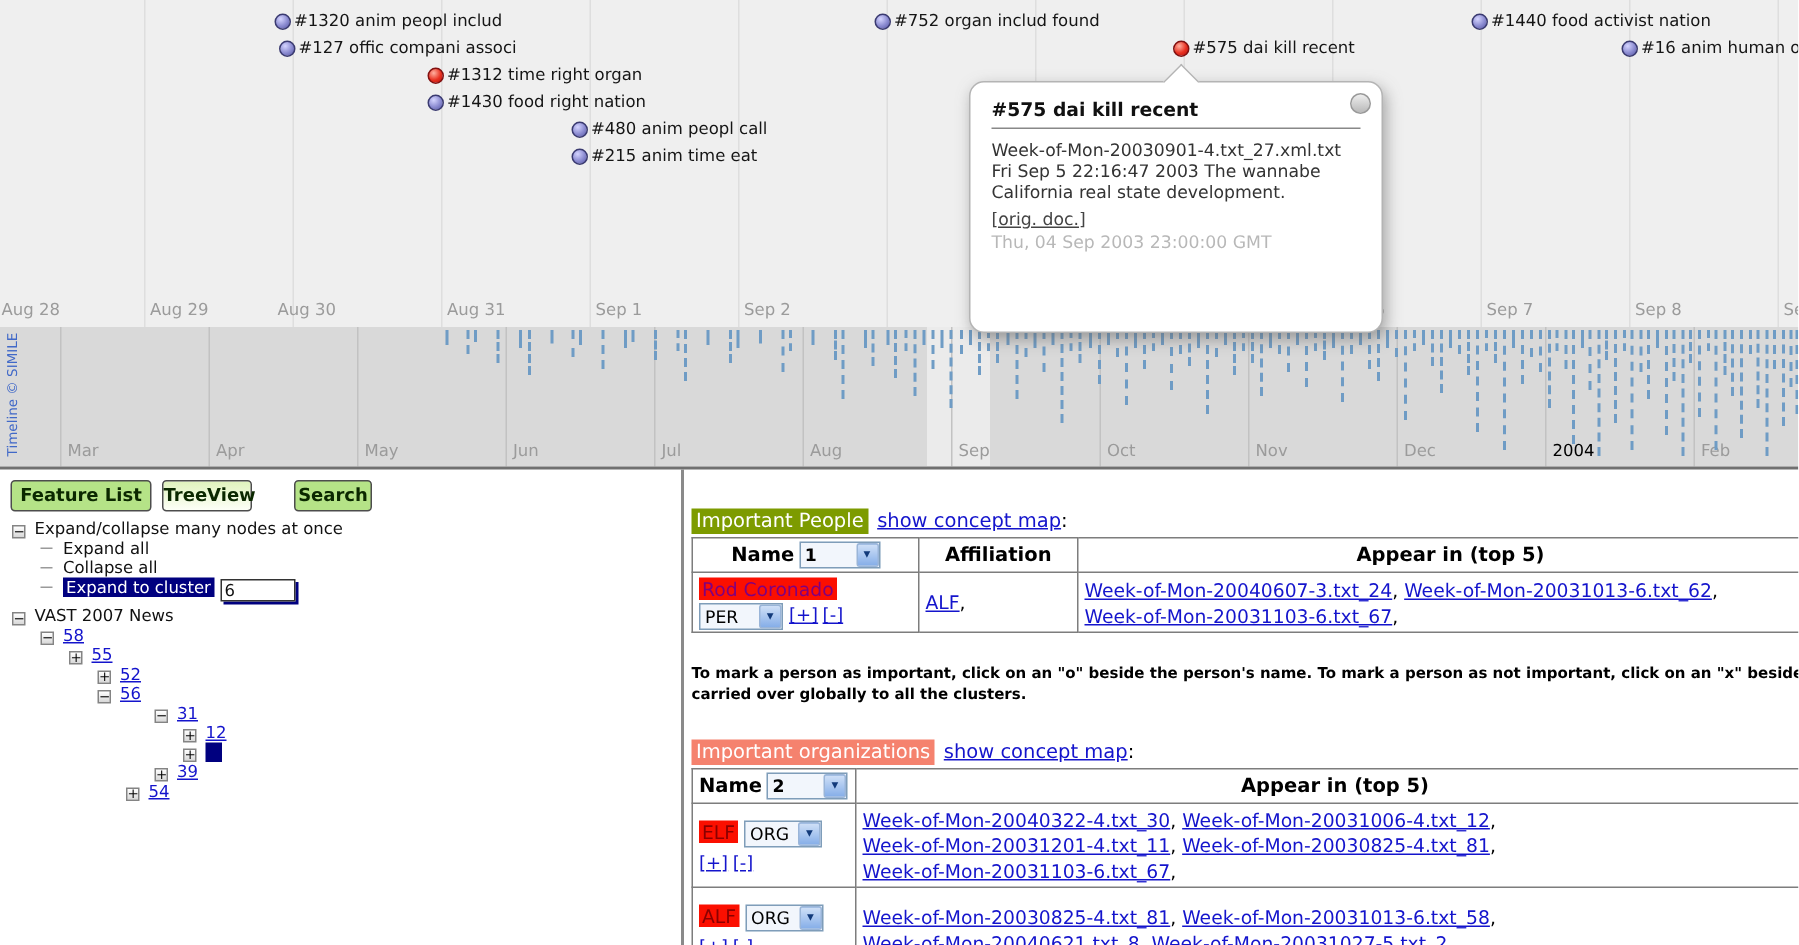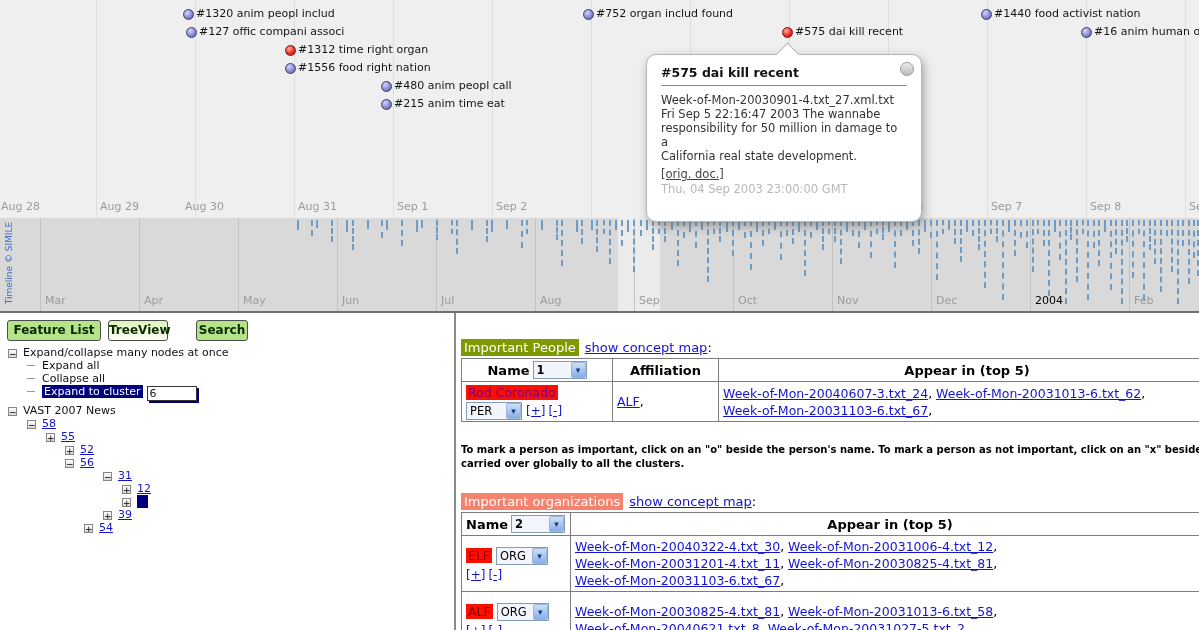--- a/index.html
+++ b/index.html
@@ -110,21 +110,21 @@
         <div class="daylabel" style="left: 1090px;">Sep 8</div>
         <div class="dgrid" style="left: 1185px;"></div>
         <div class="daylabel" style="left: 1189px;">Sep 9</div>
         <span class="dot blue" style="left: 183px; top: 9px;"></span>
         <span class="evlabel" style="left: 196px; top: 7px;">#1320 anim peopl includ</span>
         <span class="dot blue" style="left: 186px; top: 27px;"></span>
         <span class="evlabel" style="left: 199px; top: 25px;">#127 offic compani associ</span>
         <span class="dot red" style="left: 285px; top: 45px;"></span>
         <span class="evlabel" style="left: 298px; top: 43px;">#1312 time right organ</span>
         <span class="dot blue" style="left: 285px; top: 63px;"></span>
-        <span class="evlabel" style="left: 298px; top: 61px;">#1556 food right nation</span>
+        <span class="evlabel" style="left: 298px; top: 61px;">#1430 food right nation</span>
         <span class="dot blue" style="left: 381px; top: 81px;"></span>
         <span class="evlabel" style="left: 394px; top: 79px;">#480 anim peopl call</span>
         <span class="dot blue" style="left: 381px; top: 99px;"></span>
         <span class="evlabel" style="left: 394px; top: 97px;">#215 anim time eat</span>
         <span class="dot blue" style="left: 583px; top: 9px;"></span>
         <span class="evlabel" style="left: 596px; top: 7px;">#752 organ includ found</span>
         <span class="dot red" style="left: 782px; top: 27px;"></span>
         <span class="evlabel" style="left: 795px; top: 25px;">#575 dai kill recent</span>
         <span class="dot blue" style="left: 981px; top: 9px;"></span>
         <span class="evlabel" style="left: 994px; top: 7px;">#1440 food activist nation</span>
@@ -291,21 +291,20 @@
     <div id="credit">Timeline © SIMILE</div>
 
     <div id="bubble">
       <div id="bubble-arrow"></div>
       <div id="bubble-close"></div>
       <div id="bubble-title">#575 dai kill recent</div>
       <hr>
       <div id="bubble-body">
           <div>Week-of-Mon-20030901-4.txt_27.xml.txt</div>
           <div>Fri Sep 5 22:16:47 2003 The wannabe</div>
-          <div>responsibility for 50 million in damage to a</div>
           <div>California real state development.</div>
         </div>
       <div><span id="bubble-link">[orig. doc.]</span></div>
       <div id="bubble-ts">Thu, 04 Sep 2003 23:00:00 GMT</div>
     </div>
 
     <div id="hdivider"></div>
   </div>
 
   <div class="tab" id="tab-feature">Feature List</div>

